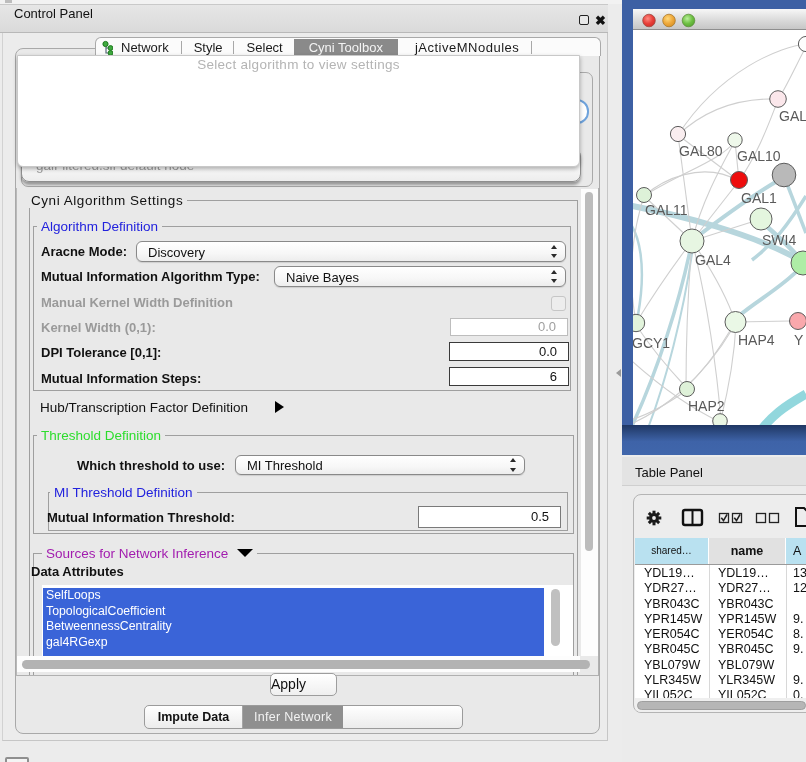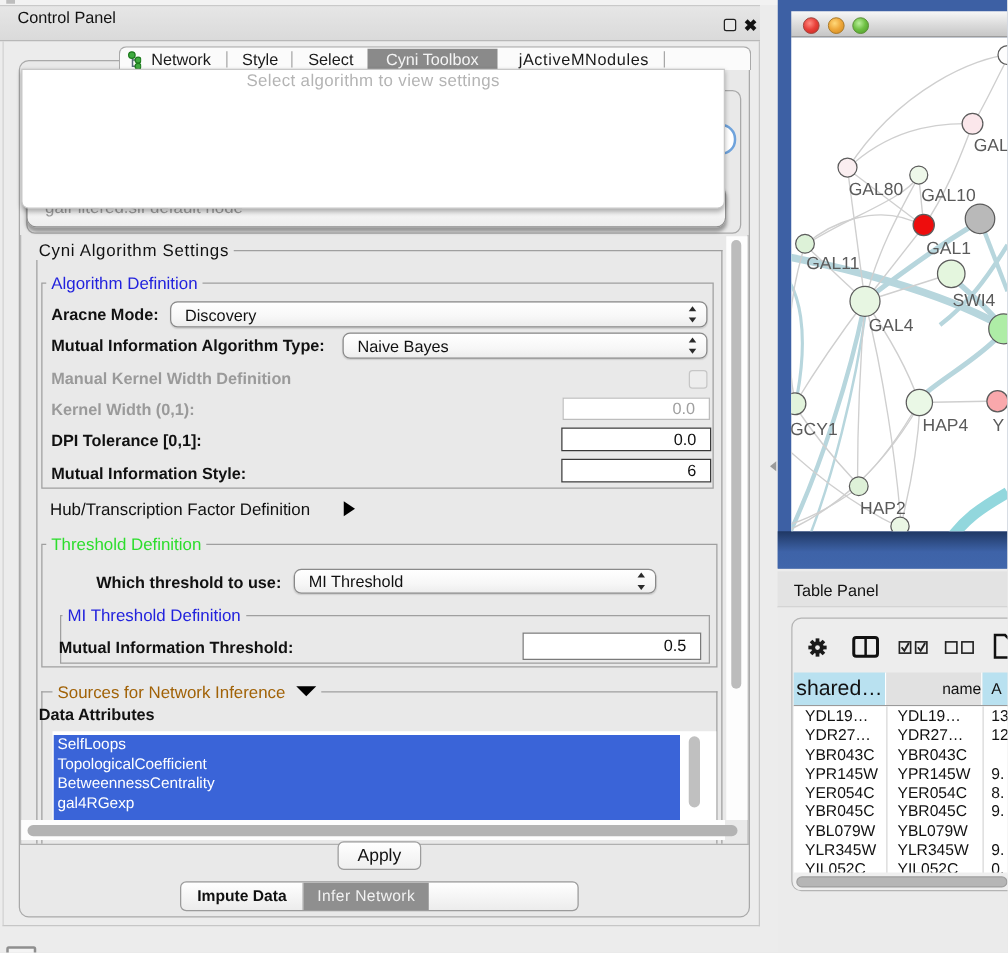--- a/index.html
+++ b/index.html
@@ -115,21 +115,21 @@
 
       <div class="lbl dis" style="left:41px;top:295px;">Manual Kernel Width Definition</div>
       <div style="position:absolute;left:551px;top:296px;width:13px;height:13px;border:1px solid #c6c6c6;border-radius:3px;background:#ededed;"></div>
 
       <div class="lbl dis" style="left:41px;top:320px;">Kernel Width (0,1):</div>
       <div class="tfield" style="left:450px;top:318px;width:118px;height:18px;border:1px solid #bdbdbd;color:#a0a0a0;line-height:16px;">0.0</div>
 
       <div class="lbl" style="left:41px;top:345px;">DPI Tolerance [0,1]:</div>
       <div class="tfield" style="left:449px;top:342px;width:120px;height:19px;border:1.2px solid #3a3a3a;color:#111;line-height:17px;">0.0</div>
 
-      <div class="lbl" style="left:41px;top:371px;">Mutual Information Style:</div>
+      <div class="lbl" style="left:41px;top:371px;">Mutual Information Steps:</div>
       <div class="tfield" style="left:449px;top:367px;width:120px;height:19px;border:1.2px solid #3a3a3a;color:#111;line-height:17px;">6</div>
 
       <div class="lbl" style="left:40px;top:400px;font-weight:normal;font-size:13.5px;">Hub/Transcription Factor Definition</div>
       <div style="position:absolute;left:275px;top:401px;width:0;height:0;border-top:6px solid transparent;border-bottom:6px solid transparent;border-left:9px solid #000;"></div>
 
       <div class="group" style="left:33px;top:435px;width:541px;height:99px;"></div>
       <div class="gtitle" style="left:37px;top:428px;color:#2ddd2d;">Threshold Definition</div>
 
       <div class="lbl" style="left:77px;top:458px;">Which threshold to use:</div>
       <div class="combo" style="left:235px;top:455px;width:290px;height:20px;">
@@ -138,21 +138,21 @@
         <span class="arr dn" style="right:8px;bottom:2px;"></span>
       </div>
 
       <div class="group" style="left:48px;top:492px;width:520px;height:39px;"></div>
       <div class="gtitle" style="left:50px;top:485px;color:#2222dd;">MI Threshold Definition</div>
 
       <div class="lbl" style="left:47px;top:510px;">Mutual Information Threshold:</div>
       <div class="tfield" style="left:418px;top:506px;width:143px;height:22px;border:1px solid #7a7a7a;color:#111;line-height:20px;">0.5</div>
 
       <div class="group" style="left:33px;top:553px;width:541px;height:123px;border-bottom:none;"></div>
-      <div class="gtitle" style="left:42px;top:546px;color:#a16207;">Sources for Network Inference
+      <div class="gtitle" style="left:42px;top:546px;color:#a21caf;">Sources for Network Inference
         <span style="display:inline-block;width:0;height:0;border-left:8.5px solid transparent;border-right:8.5px solid transparent;border-top:8px solid #000;vertical-align:1px;margin-left:5px;"></span></div>
 
       <div class="lbl" style="left:31px;top:564px;">Data Attributes</div>
 
       <div style="position:absolute;left:42px;top:585px;width:531px;height:71px;background:#fff;overflow:hidden;">
         <div style="position:absolute;left:1px;top:3px;width:501px;height:68px;background:#3a64d8;"></div>
         <div style="position:absolute;left:4px;top:3px;color:#fff;font-size:12.3px;line-height:15.5px;">SelfLoops<br>TopologicalCoefficient<br>BetweennessCentrality<br>gal4RGexp</div>
         <div style="position:absolute;left:509px;top:4px;width:9px;height:57px;background:#c0c0c0;border-radius:4.5px;"></div>
       </div>
     </div>
@@ -171,21 +171,21 @@
 
   <div style="position:absolute;left:300px;top:99px;width:289px;height:25px;border:2.5px solid #6fa3dc;border-radius:12px;background:#fff;box-sizing:border-box;"></div>
 
   <div style="position:absolute;left:17px;top:55px;width:563px;height:112px;background:#fff;
        border:1px solid #c8c8c8;border-radius:0 0 6px 6px;box-sizing:border-box;
        box-shadow:0 2px 4px rgba(0,0,0,0.3);z-index:30;">
     <div style="text-align:center;color:#b4b4b4;font-size:13.5px;letter-spacing:0.3px;padding-top:1px;height:17px;">Select algorithm to view settings</div>
   </div>
 
   <div class="abs" style="left:270px;top:673px;width:67px;height:23px;border:1px solid #9d9d9d;border-radius:5px;
-       background:linear-gradient(#ffffff,#efefef);box-sizing:border-box;text-align:center;
+       background:linear-gradient(#ffffff,#efefef);box-sizing:border-box;
        font-size:14px;color:#111;line-height:21px;">Apply</div>
 
   <div class="abs" style="left:144px;top:705px;width:319px;height:24px;border:1px solid #9b9b9b;border-radius:5px;
        box-sizing:border-box;display:flex;font-size:12.5px;font-weight:bold;color:#111;overflow:hidden;
        background:linear-gradient(#ffffff,#ececec);">
     <div style="width:97px;text-align:center;line-height:22px;">Impute Data</div>
     <div style="width:1px;background:#a5a5a5;"></div>
     <div style="width:100px;text-align:center;line-height:22px;background:#8f8f8f;color:#f2f2f2;font-weight:normal;letter-spacing:0.3px;">Infer Network</div>
   </div>
 
@@ -347,23 +347,23 @@
 
       <g stroke="#222" fill="none">
         <rect x="122.5" y="18.5" width="9" height="9" stroke-width="1.3"></rect>
         <rect x="135.5" y="18.5" width="9" height="9" stroke-width="1.3"></rect>
       </g>
 
       <path d="M162,13 h8 l5,5 v13 h-13 z" fill="none" stroke="#111" stroke-width="2"></path>
     </svg>
 
     <div style="position:absolute;left:1px;top:43px;width:74px;height:26px;background:#b9e1f0;border-right:1px solid #fff;box-sizing:border-box;
-         text-align:center;font-size:17px;line-height:26px;color:#111;">shared…</div>
+         text-align:center;font-size:10px;line-height:26px;color:#111;">shared…</div>
     <div style="position:absolute;left:75px;top:43px;width:77px;height:26px;background:#e1e1e1;border-right:1px solid #fff;box-sizing:border-box;
-         text-align:right;font-size:12.5px;line-height:26px;color:#111;">name</div>
+         text-align:center;font-size:12.5px;line-height:26px;color:#111;font-weight:bold;">name</div>
     <div style="position:absolute;left:152px;top:43px;width:28px;height:26px;background:#b9e1f0;
          font-size:12.5px;line-height:26px;color:#111;padding-left:7px;box-sizing:border-box;">A</div>
     <div style="position:absolute;left:1px;top:69px;width:179px;height:1px;background:#9a9a9a;"></div>
 
     <div style="position:absolute;left:1px;top:70px;width:179px;height:134px;background:#fff;overflow:hidden;">
       <div style="position:absolute;left:74px;top:0;width:1px;height:134px;background:#d8d8d8;"></div>
       <div style="position:absolute;left:151px;top:0;width:1px;height:134px;background:#d8d8d8;"></div>
       <div style="position:absolute;left:9px;top:1px;font-size:12.5px;line-height:15.3px;color:#111;">
         YDL19…<br>YDR27…<br>YBR043C<br>YPR145W<br>YER054C<br>YBR045C<br>YBL079W<br>YLR345W<br>YIL052C</div>
       <div style="position:absolute;left:83px;top:1px;font-size:12.5px;line-height:15.3px;color:#111;">

